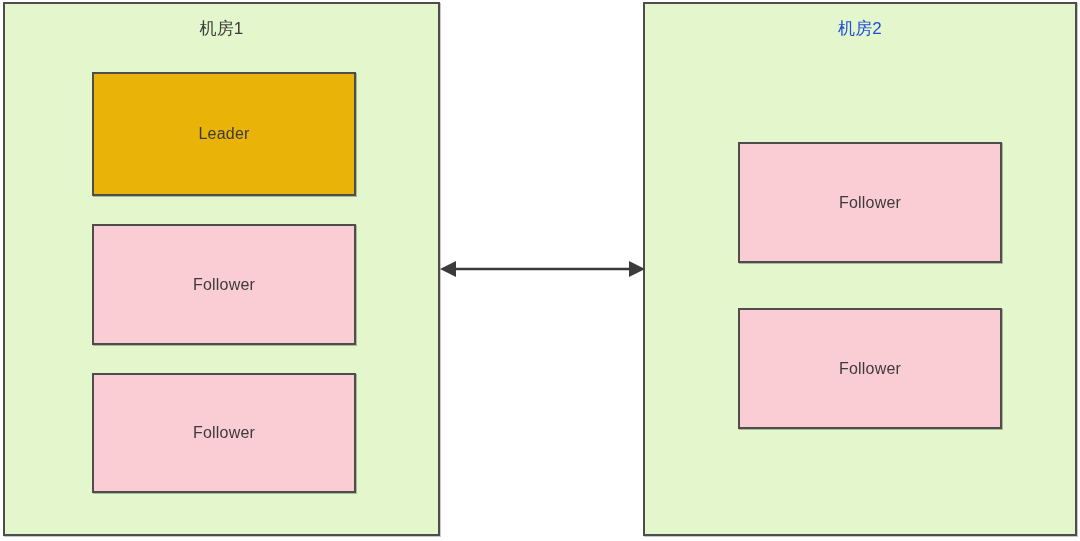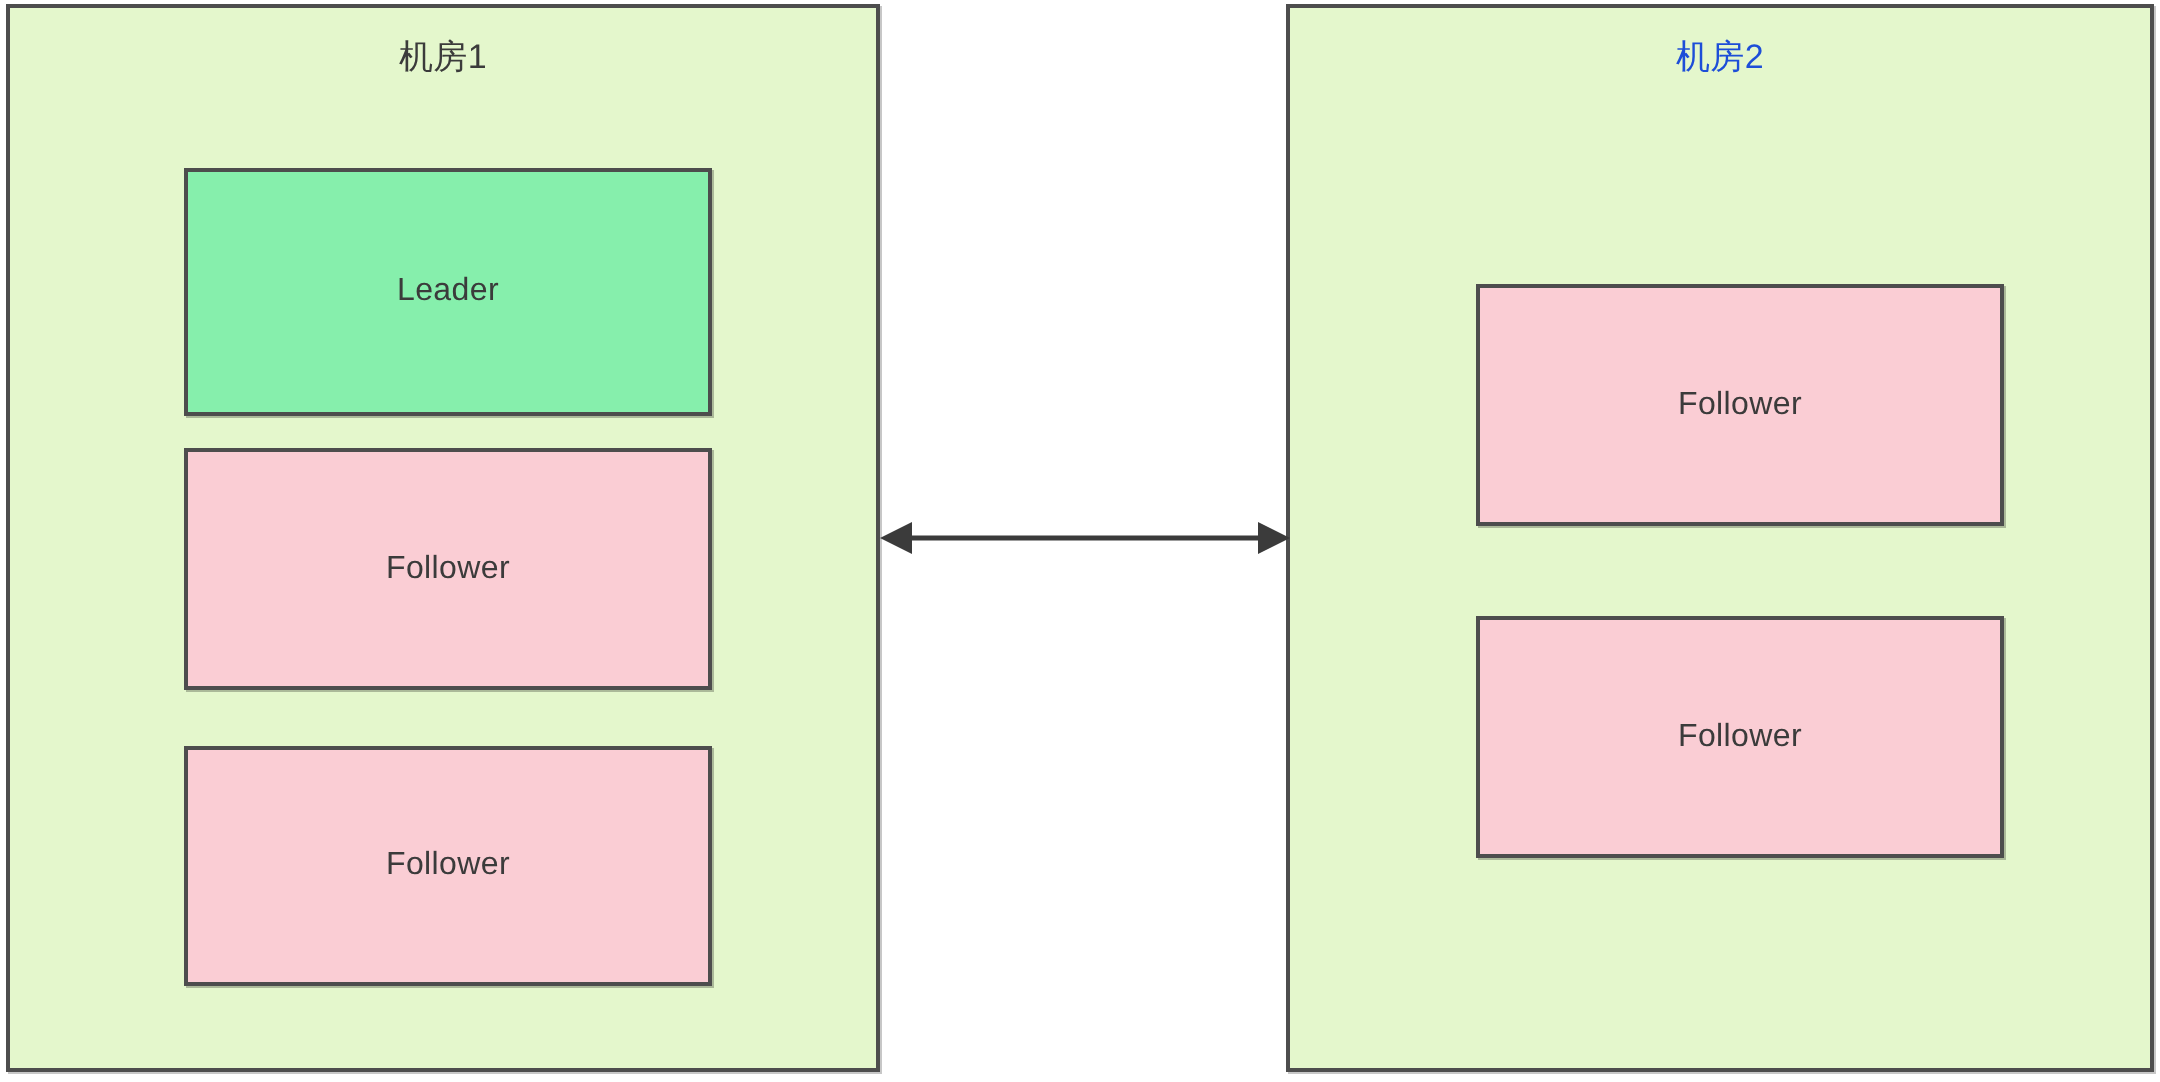--- a/index.html
+++ b/index.html
@@ -66,21 +66,21 @@
   .connector svg { display: block; }
 </style>
 </head>
 <body>
 
 <div id="canvas" style="width: 1080px; height: 541px; background: rgb(255, 255, 255);">
 
   <div class="zone" id="zone-1" style="left: 3px; top: 2px; width: 437px; height: 534px; background: rgb(228, 247, 204); border-color: rgb(77, 77, 77);">
     <div class="zone-title" style="color: rgb(59, 59, 59);">机房1</div>
 
-    <div class="node leader" id="node-leader" style="left: 87px; top: 80px; width: 264px; height: 124px; background: #86efac; border-color: rgb(77, 77, 77);">
+    <div class="node leader" id="node-leader" style="left: 87px; top: 68px; width: 264px; height: 124px; background: #eab308; border-color: rgb(77, 77, 77);">
       <span class="node-label" style="color: rgb(59, 59, 59);">Leader</span>
     </div>
 
     <div class="node follower" id="node-follower-1" style="left: 87px; top: 220px; width: 264px; height: 121px; background: rgb(250, 205, 212); border-color: rgb(77, 77, 77);">
       <span class="node-label" style="color: rgb(59, 59, 59);">Follower</span>
     </div>
 
     <div class="node follower" id="node-follower-2" style="left: 87px; top: 369px; width: 264px; height: 120px; background: rgb(250, 205, 212); border-color: rgb(77, 77, 77);">
       <span class="node-label" style="color: rgb(59, 59, 59);">Follower</span>
     </div>

